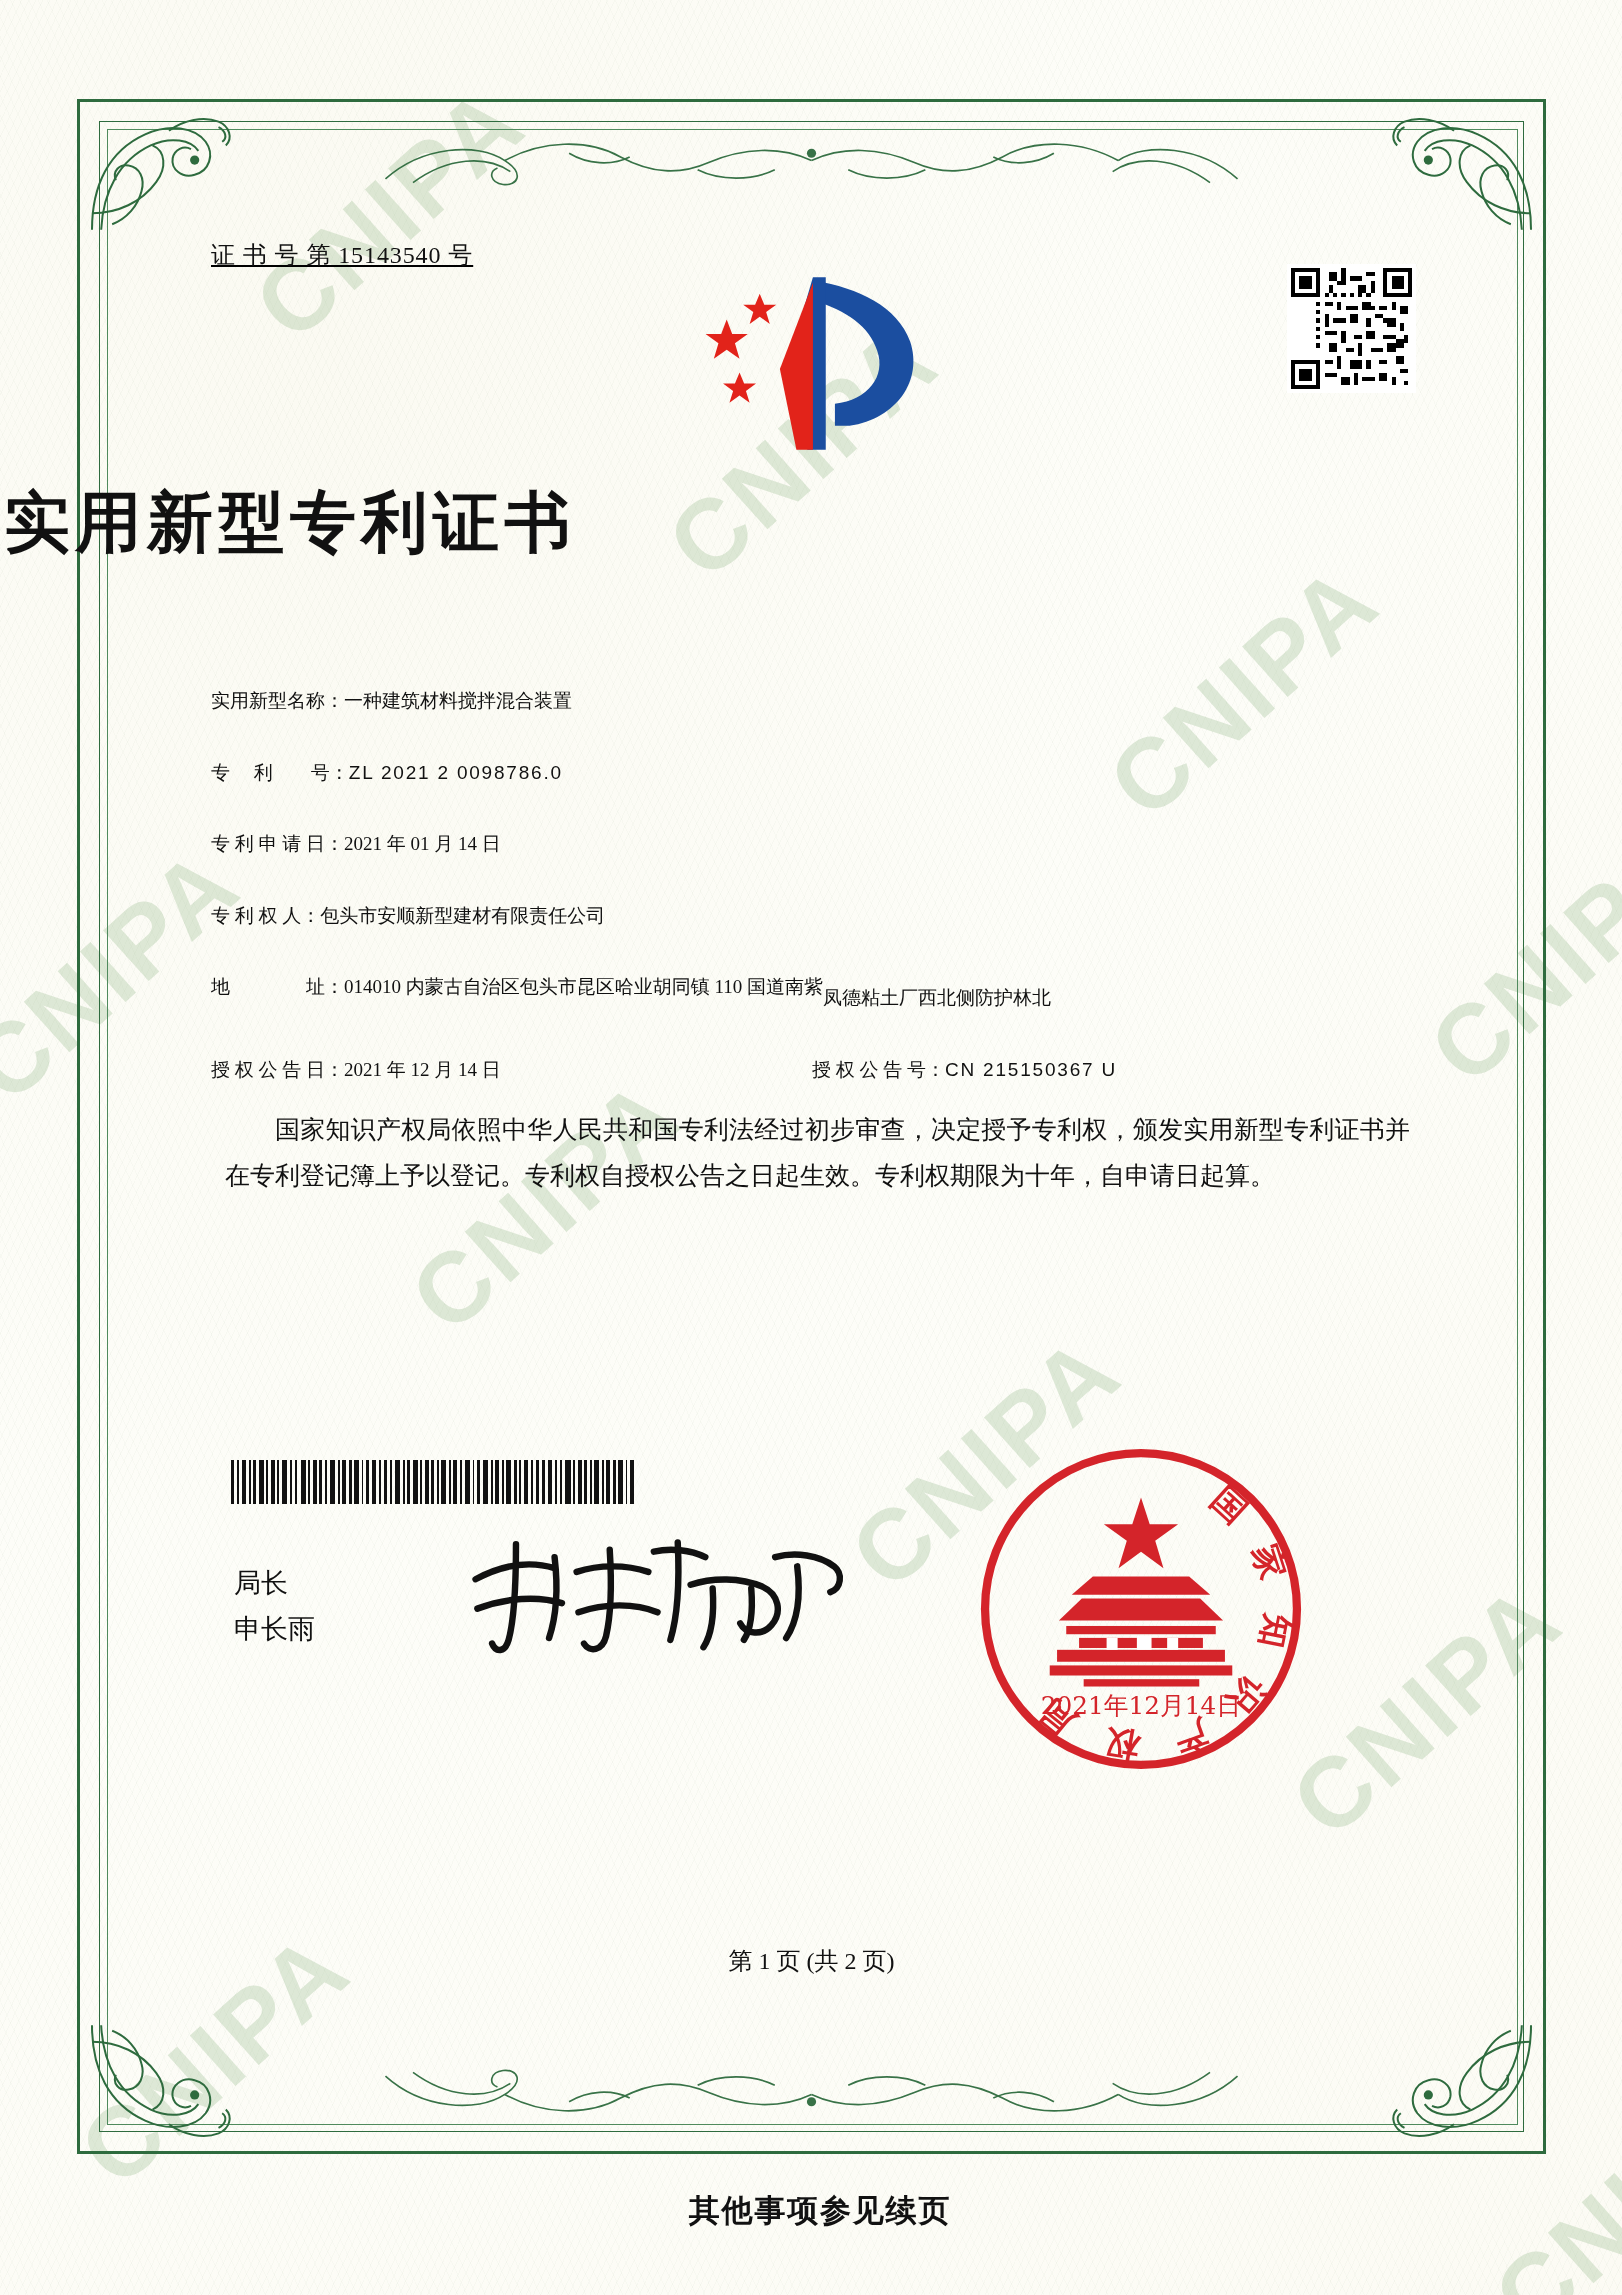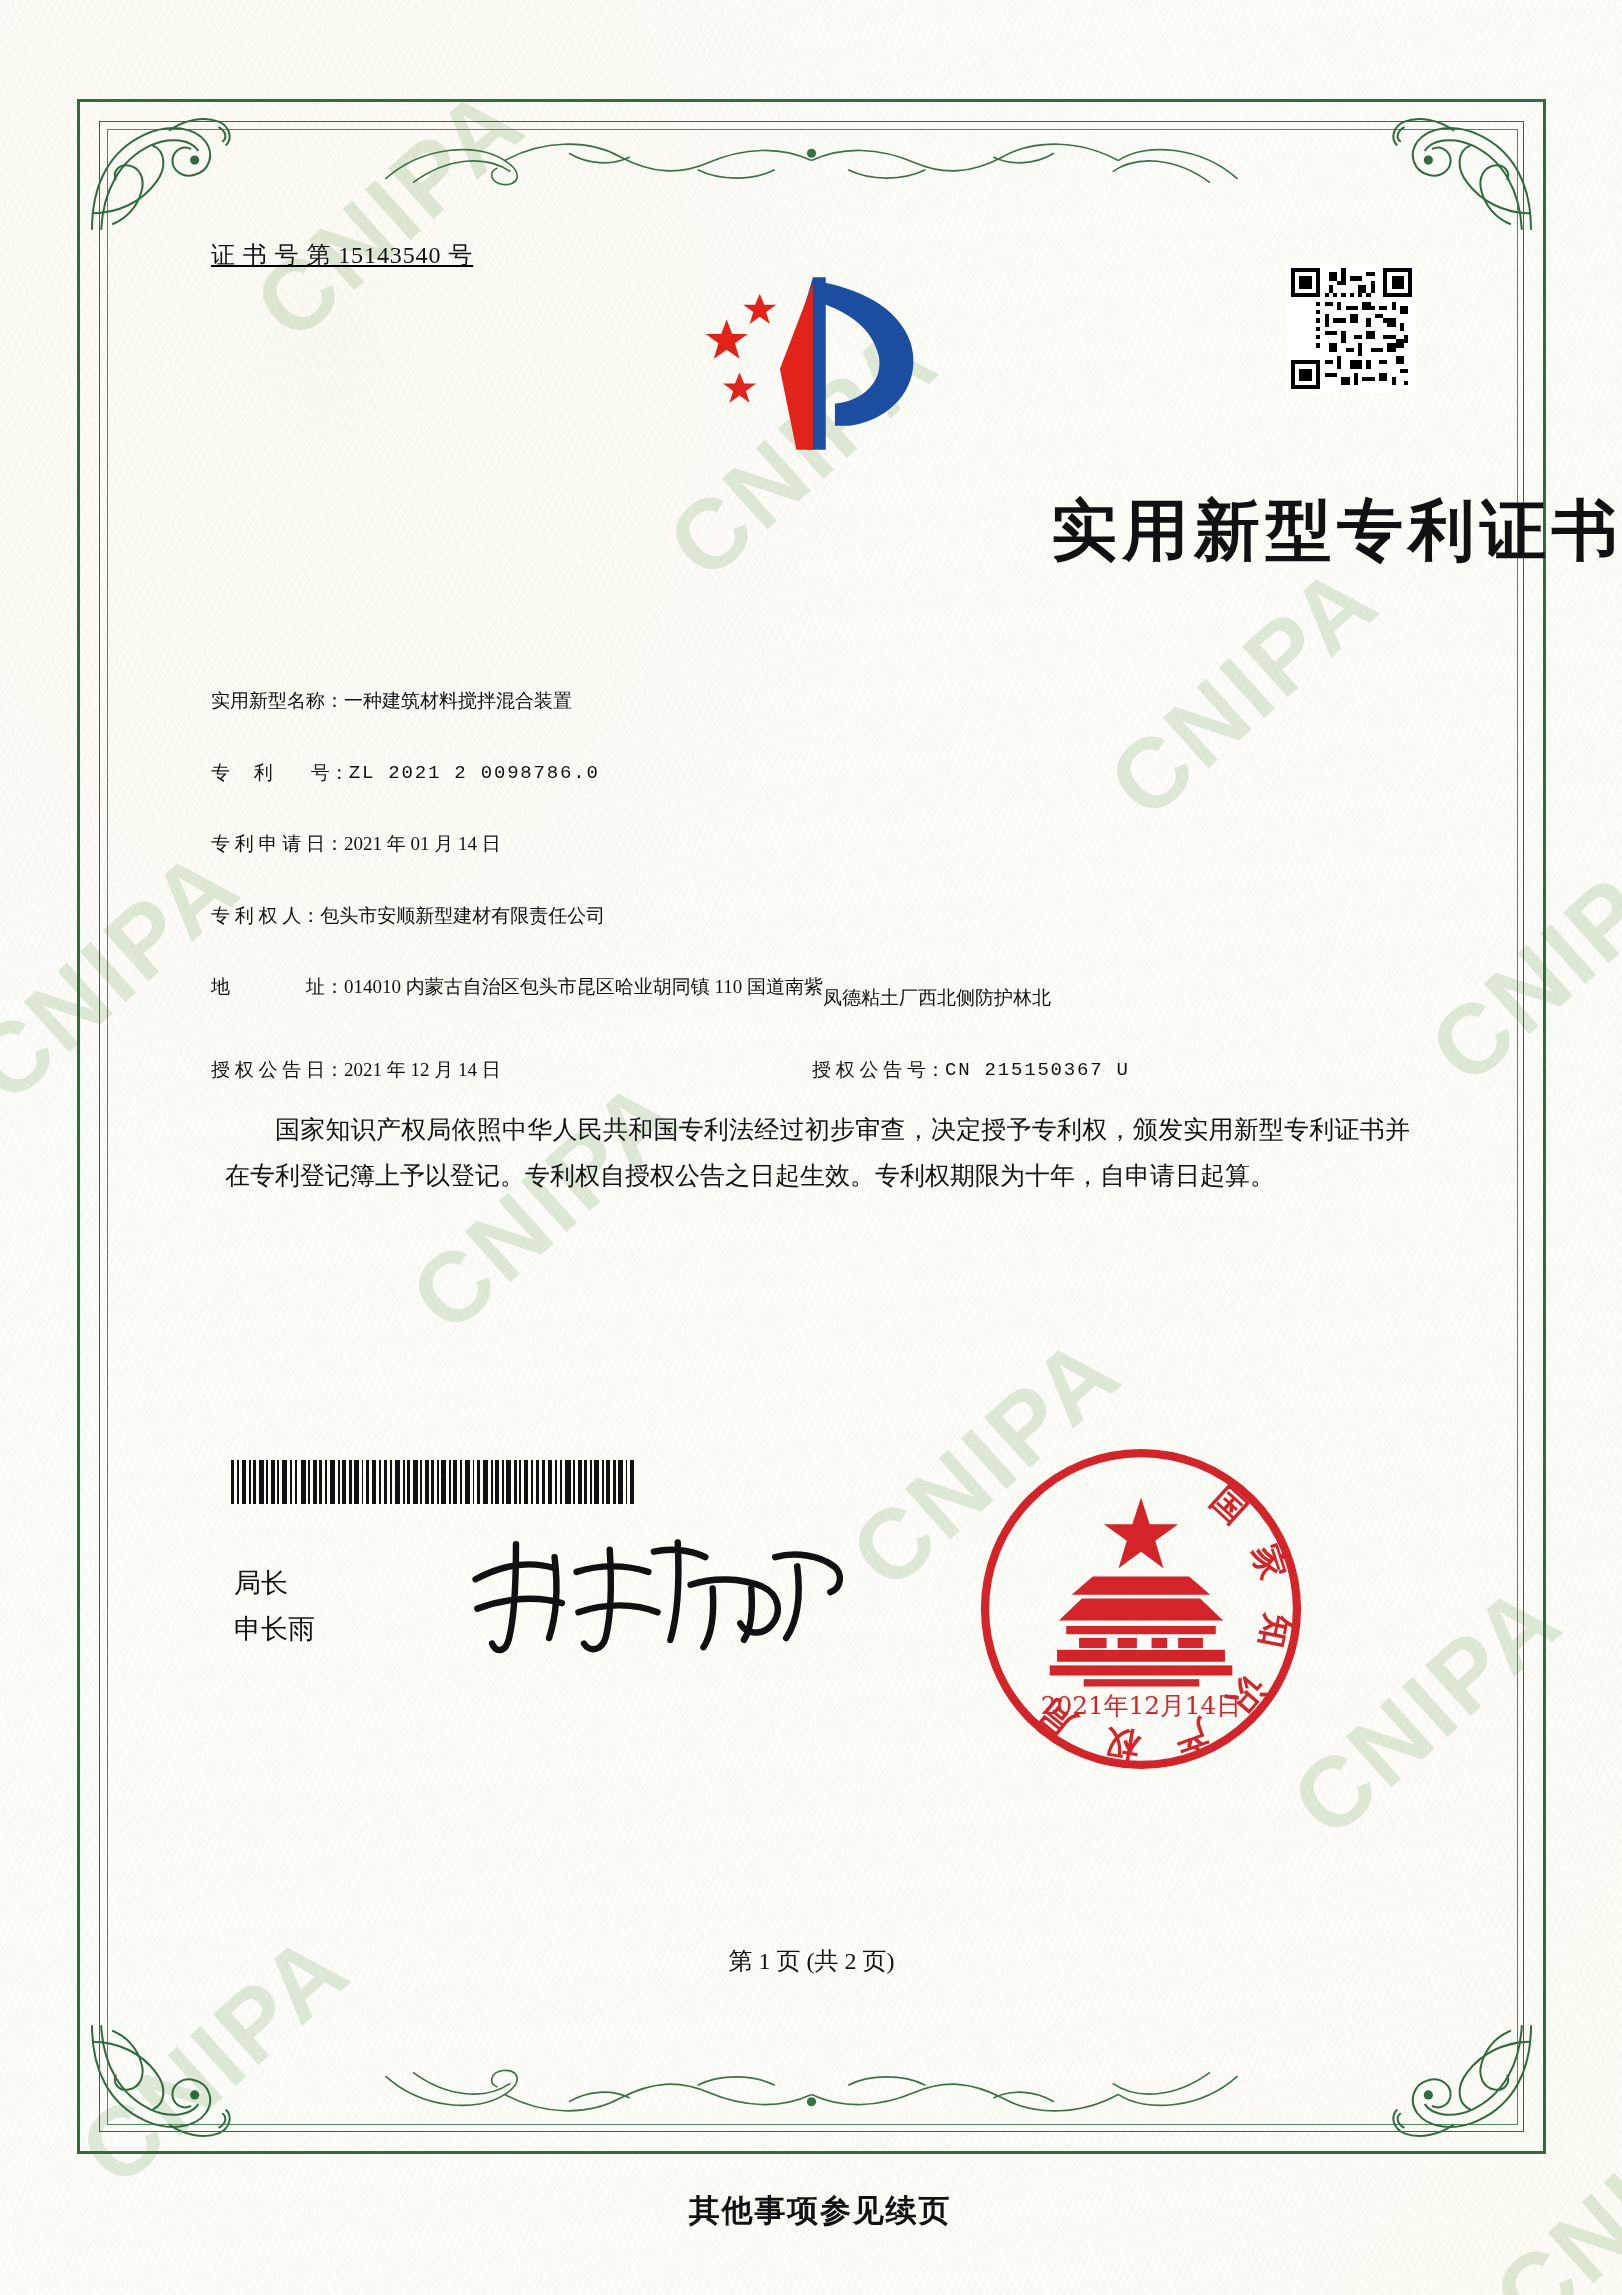--- a/index.html
+++ b/index.html
@@ -145,27 +145,26 @@
     padding: 3.7px;
     box-sizing: border-box;
   }
   .qr svg { width: 100%; height: 100%; display: block; }
 
   .title {
     position: absolute;
     left: 4px;
     right: 0;
     top: 478px;
-    text-align: right;
+    text-align: left;
     font-size: 66px;
     font-weight: 700;
     letter-spacing: 5.5px;
     color: #111;
     font-family: "DejaVu Serif", "Liberation Serif", serif;
-    margin-top: 8px;
   }
 
   
   .fields {
     position: absolute;
     left: 211px;
     top: 670px;
     width: 1185px;
     font-size: 19px;
     color: #111;
@@ -178,21 +177,21 @@
     margin-bottom: 43px;
   }
   .field-label {
     white-space: pre;
     flex: 0 0 auto;
   }
   .field-value {
     flex: 1 1 auto;
   }
   .field-value.mono {
-    font-family: Liberation Mono, monospace;
+    font-family: Liberation Sans, sans-serif;
     letter-spacing: 1.8px;
   }
   .addr-wrap { display: flex; flex-direction: row; }
   .addr-line2 { margin-top: 11px; }
 
   .row-two {
     display: flex;
     margin-bottom: 37px;
   }
   .row-two .cell-a { flex: 0 0 601px; display: flex; justify-content: space-between; }

